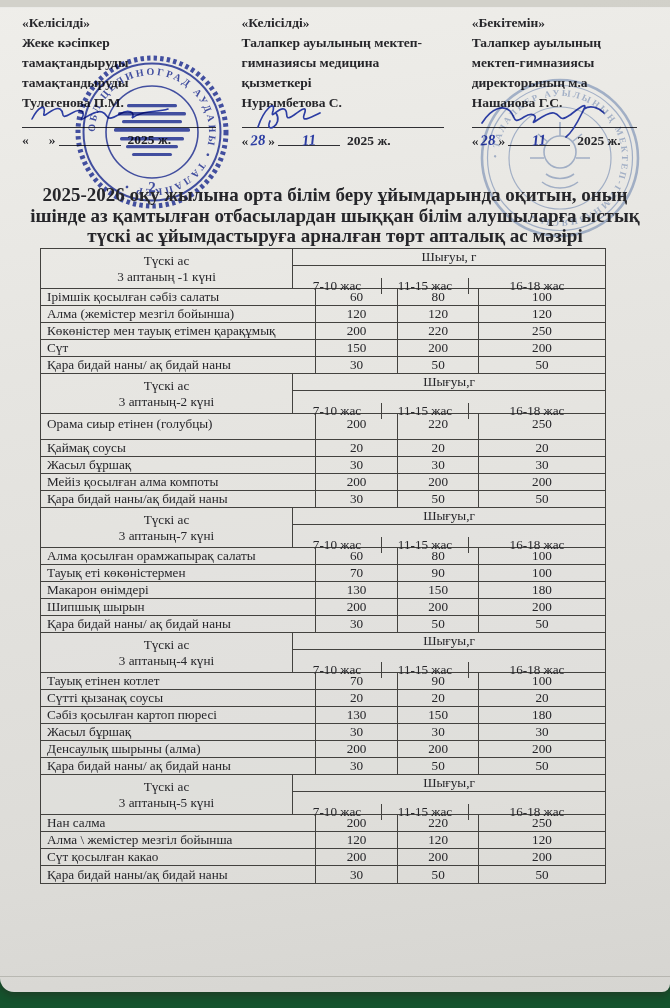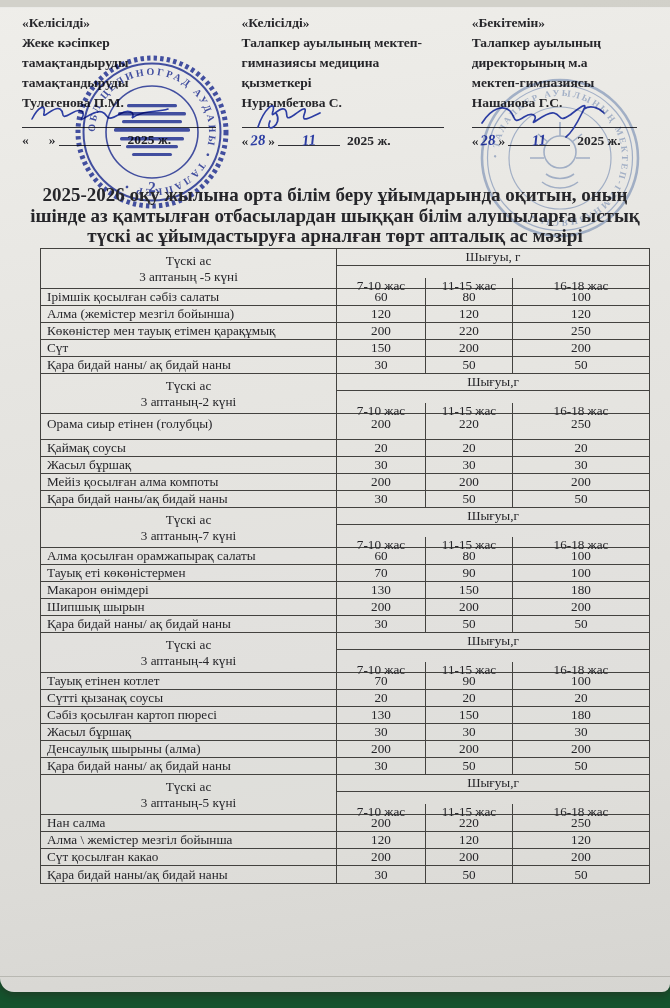--- a/index.html
+++ b/index.html
@@ -47,21 +47,21 @@
   .stamp2 { left:478px; top:76px; opacity:.62; }
 
   
   .doc-title {
     position:absolute; left:25px; top:185px; width:620px;
     font-weight:bold; font-size:19px; line-height:20.5px; text-align:center;
   }
 
   
   .menu-table {
-    position:absolute; left:40px; top:248px; width:610px;
+    position:absolute; left:40px; top:248px; width:566px;
     border:1px solid #43423f; background:rgba(255,255,255,.06);
     font-size:13.2px;
   }
   .sec-header { display:flex; height:40px; border-bottom:1px solid #43423f; }
   .sh-left { width:296px; border-right:1px solid #43423f; display:flex; flex-direction:column;
              justify-content:center; align-items:center; }
   .sh-right { flex:1; display:flex; flex-direction:column;gap:12px; }
   .sh-output { height:19px; display:flex; justify-content:center; align-items:center;
                border-bottom:1px solid #43423f; }
   .sh-ages { flex:1; display:flex; }
@@ -113,22 +113,22 @@
           </svg>
         </div>
         <div class="date-row">
           <span>«</span><span class="hand day">28</span><span>»</span><span class="blank"><span class="hand">11</span></span><span class="year">2025 ж.</span>
         </div>
       </div>
 
       <div class="appr appr-3">
         <div class="a-line">«Бекітемін»</div>
         <div class="a-line">Талапкер ауылының</div>
+        <div class="a-line">мектеп-гимназиясы</div>
         <div class="a-line">директорының м.а</div>
-        <div class="a-line">мектеп-гимназиясы</div>
         <div class="a-line">Нашанова Г.С.</div>
         <div class="sig-area">
           <svg class="sig-svg" width="140" height="40" viewBox="0 0 140 40">
             <path d="M4,26 C14,10 26,8 32,14 C38,20 34,28 46,20 C54,15 60,18 56,24 C52,30 68,14 76,16 C84,18 80,26 92,18 C100,12 110,4 106,12 C102,20 96,34 88,40 M106,12 C112,8 120,10 126,16" fill="none" stroke="#2c3da3" stroke-width="1.7" stroke-linecap="round"></path>
           </svg>
         </div>
         <div class="date-row">
           <span>«</span><span class="hand day">28</span><span>»</span><span class="blank"><span class="hand">11</span></span><span class="year">2025 ж.</span>
         </div>
       </div>
@@ -176,21 +176,21 @@
         <path d="M68,98 C76,104 88,104 96,98 M64,106 C74,114 90,114 100,106" stroke-width="1.6"></path>
       </g>
     </svg>
 
     <div class="doc-title">2025-2026 оқу жылына орта білім беру ұйымдарында оқитын, оның ішінде аз қамтылған отбасылардан шыққан білім алушыларға ыстық түскі ас ұйымдастыруға арналған төрт апталық ас мәзірі</div>
 
     <div class="menu-table">
         <div class="sec-header">
           <div class="sh-left">
             <div class="sh-meal">Түскі ас</div>
-            <div class="sh-day">3 аптаның -5 күні</div>
+            <div class="sh-day">3 аптаның -1 күні</div>
           </div>
           <div class="sh-right">
             <div class="sh-output">Шығуы, г</div>
             <div class="sh-ages">
               <div class="sh-age c0">7-10 жас</div>
               <div class="sh-age c1">11-15 жас</div>
               <div class="sh-age c2">16-18 жас</div>
             </div>
           </div>
         </div>

